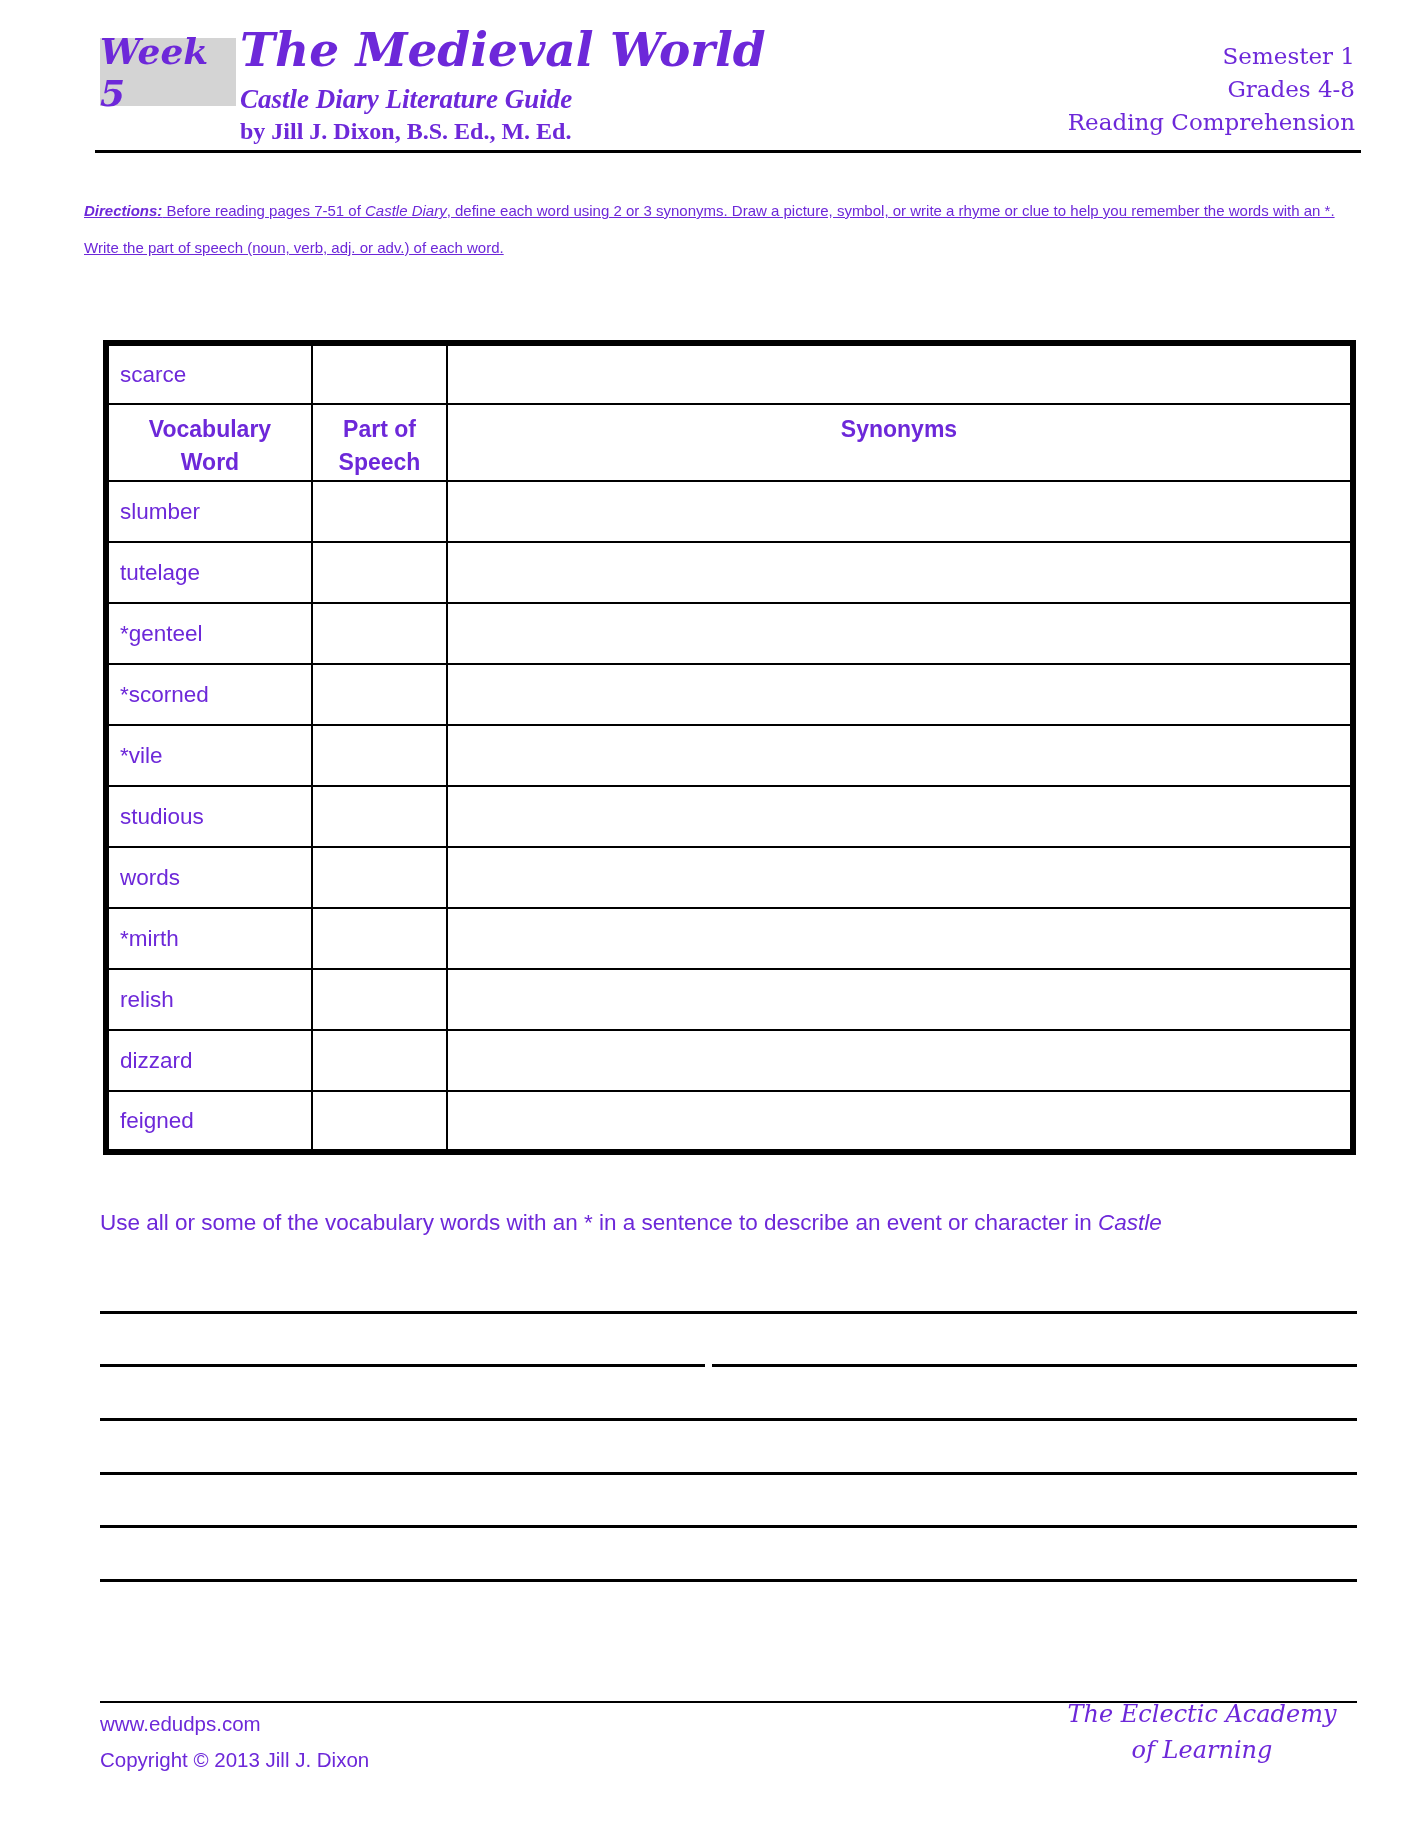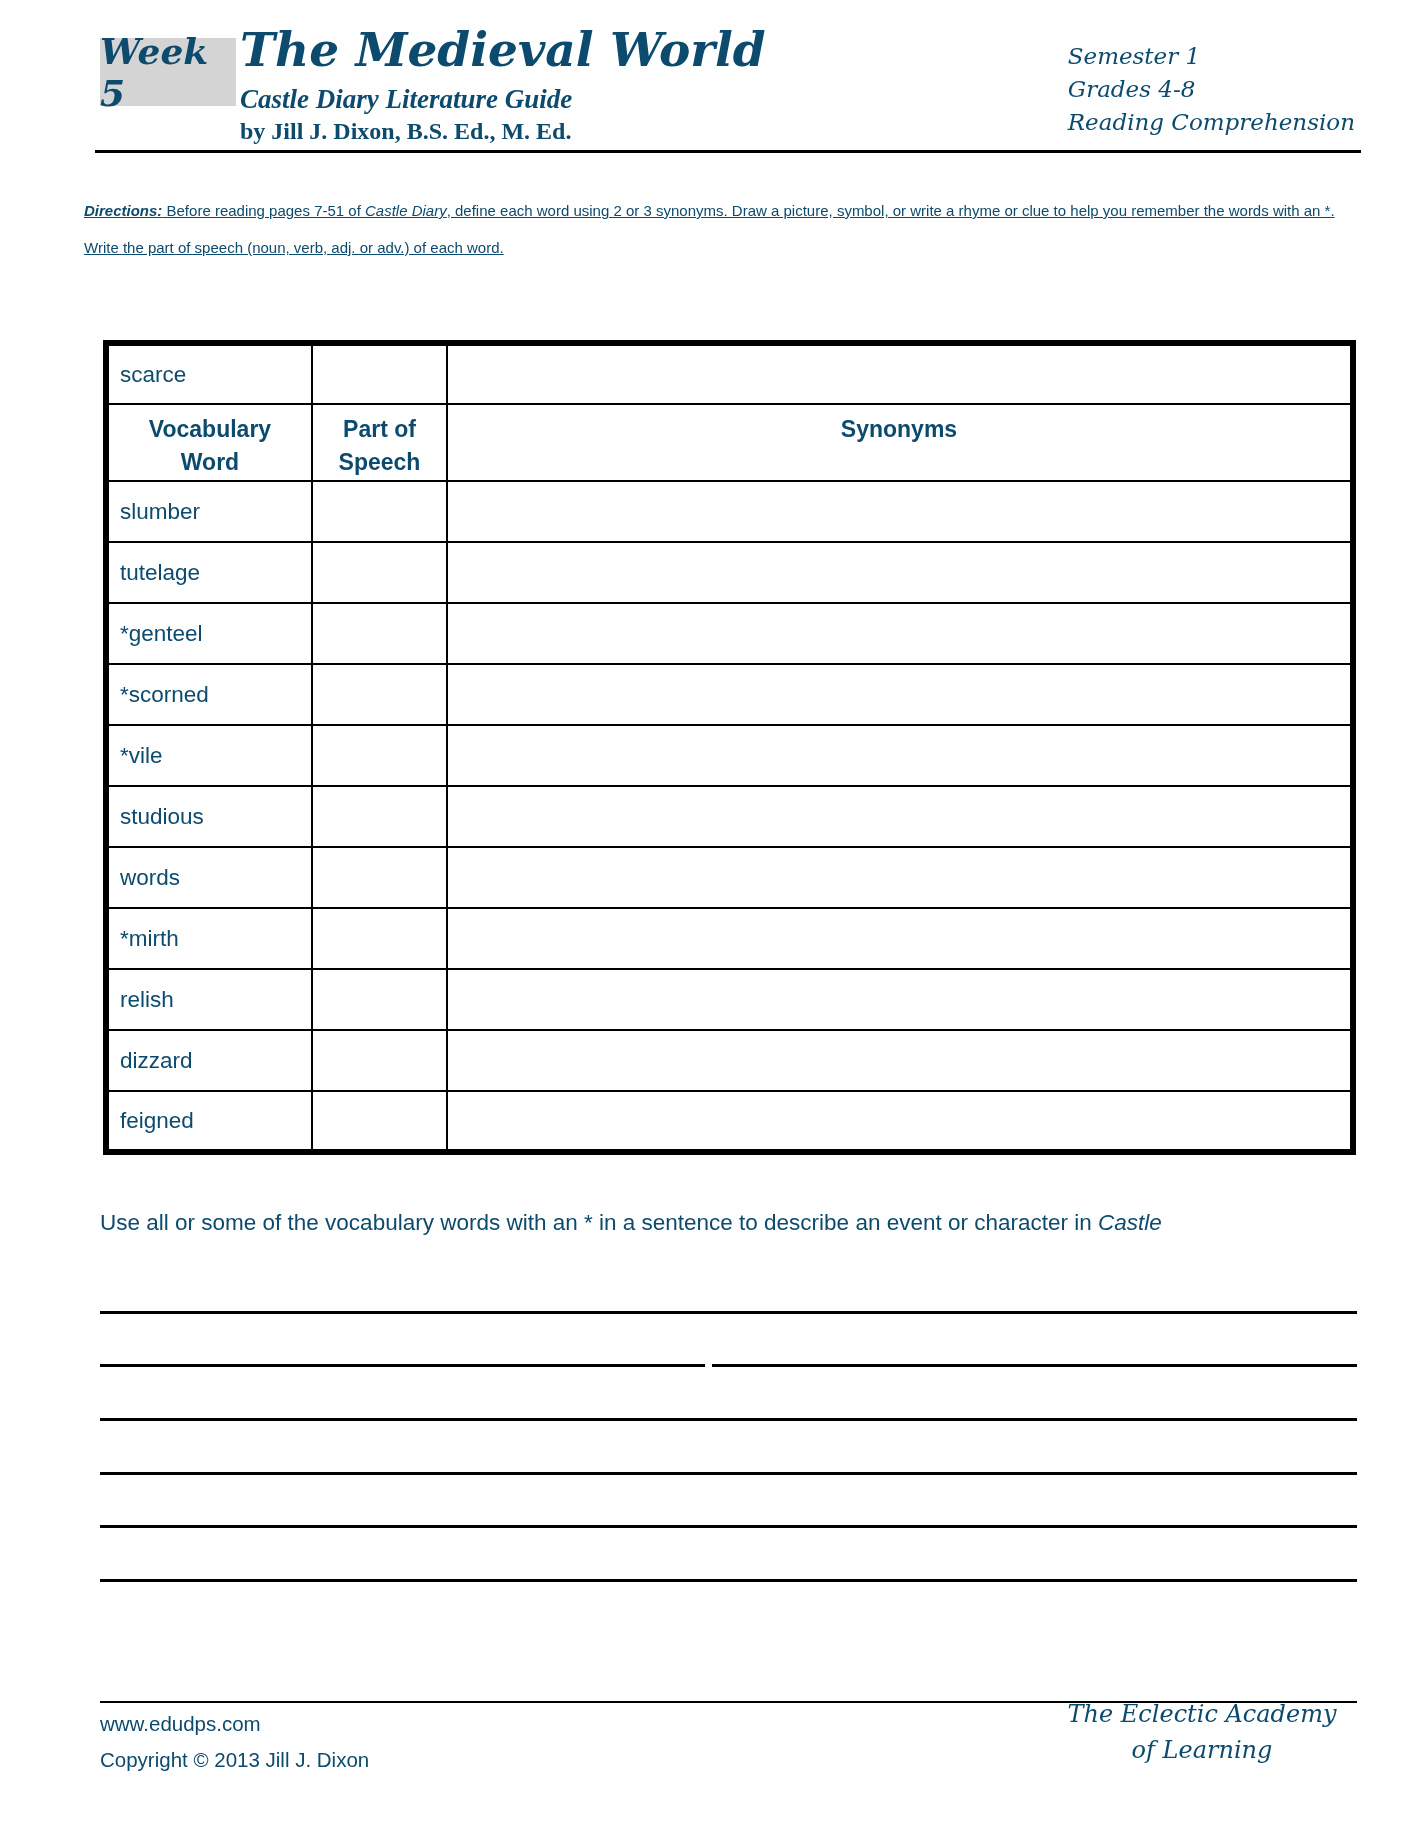--- a/index.html
+++ b/index.html
@@ -1,21 +1,21 @@
 <!DOCTYPE html>
 <html><head>
 <meta charset="utf-8">
 <style>
   html,body{margin:0;padding:0;background:#fff;}
   .page{
     position:relative;
     width:1428px;height:1848px;
     background:#ffffff;
     font-family:"Liberation Sans", sans-serif;
-    color:#0c4a6e;
+    color:#6d28d9;
     overflow:hidden;
   }
   
   .week-box{
     position:absolute;left:100px;top:38px;width:136px;height:68px;
     background:#d4d4d4;
     display:flex;align-items:center;justify-content:center;
     font-family:"DejaVu Serif", serif;font-style:italic;font-weight:600;
     font-size:36px;
   }
@@ -30,22 +30,22 @@
   .doc-subtitle{
     font-family:"Liberation Serif", serif;font-style:italic;font-weight:bold;
     font-size:27px;line-height:34px;margin-top:4px;
   }
   .doc-byline{
     font-family:"Liberation Serif", serif;font-weight:bold;
     font-size:24px;line-height:30px;
   }
   .corner-block{
     position:absolute;right:73px;top:40px;
-    text-align:left;
-    font-family:"DejaVu Serif", serif;font-style:italic;
+    text-align:right;
+    font-family:"DejaVu Serif", serif;
     font-size:23px;line-height:33px;
   }
   .header-rule{
     position:absolute;left:95px;top:150px;width:1266px;height:3px;background:#000;
   }
   
   .directions{
     position:absolute;left:84px;top:192px;width:1260px;
     font-size:15px;line-height:37px;text-decoration:underline;
   }

